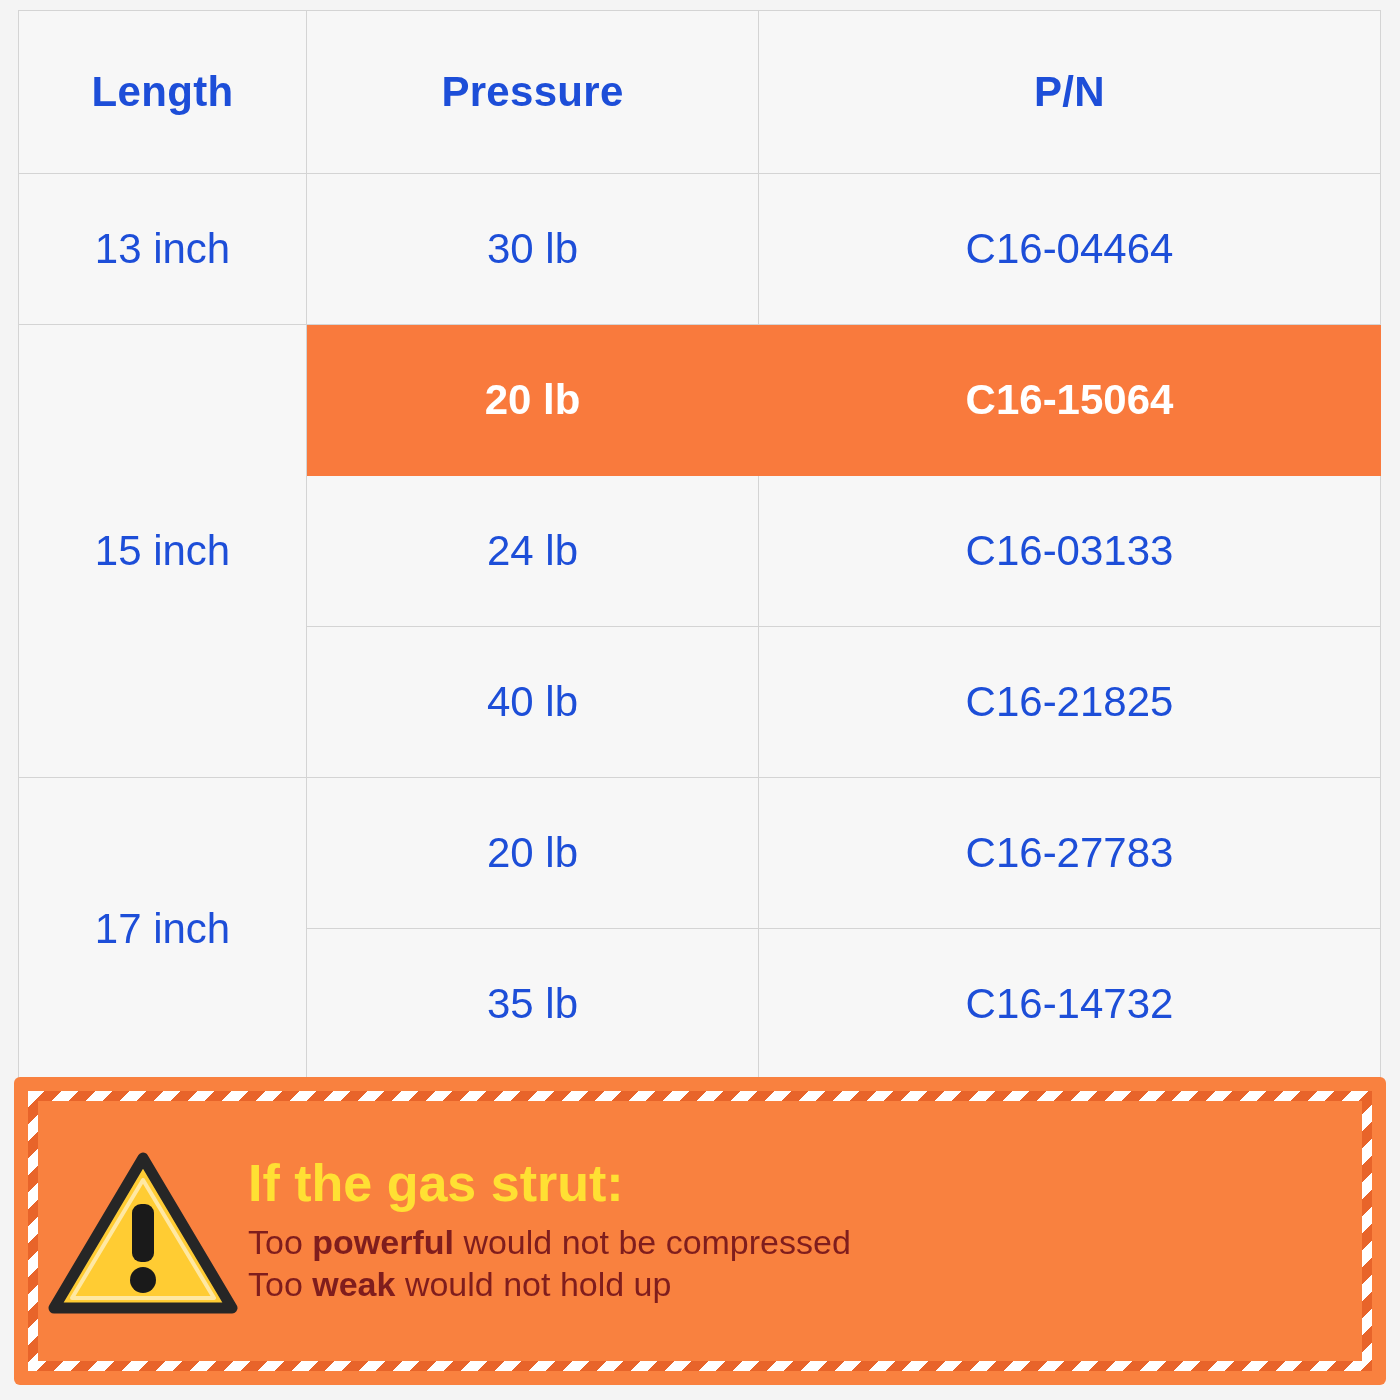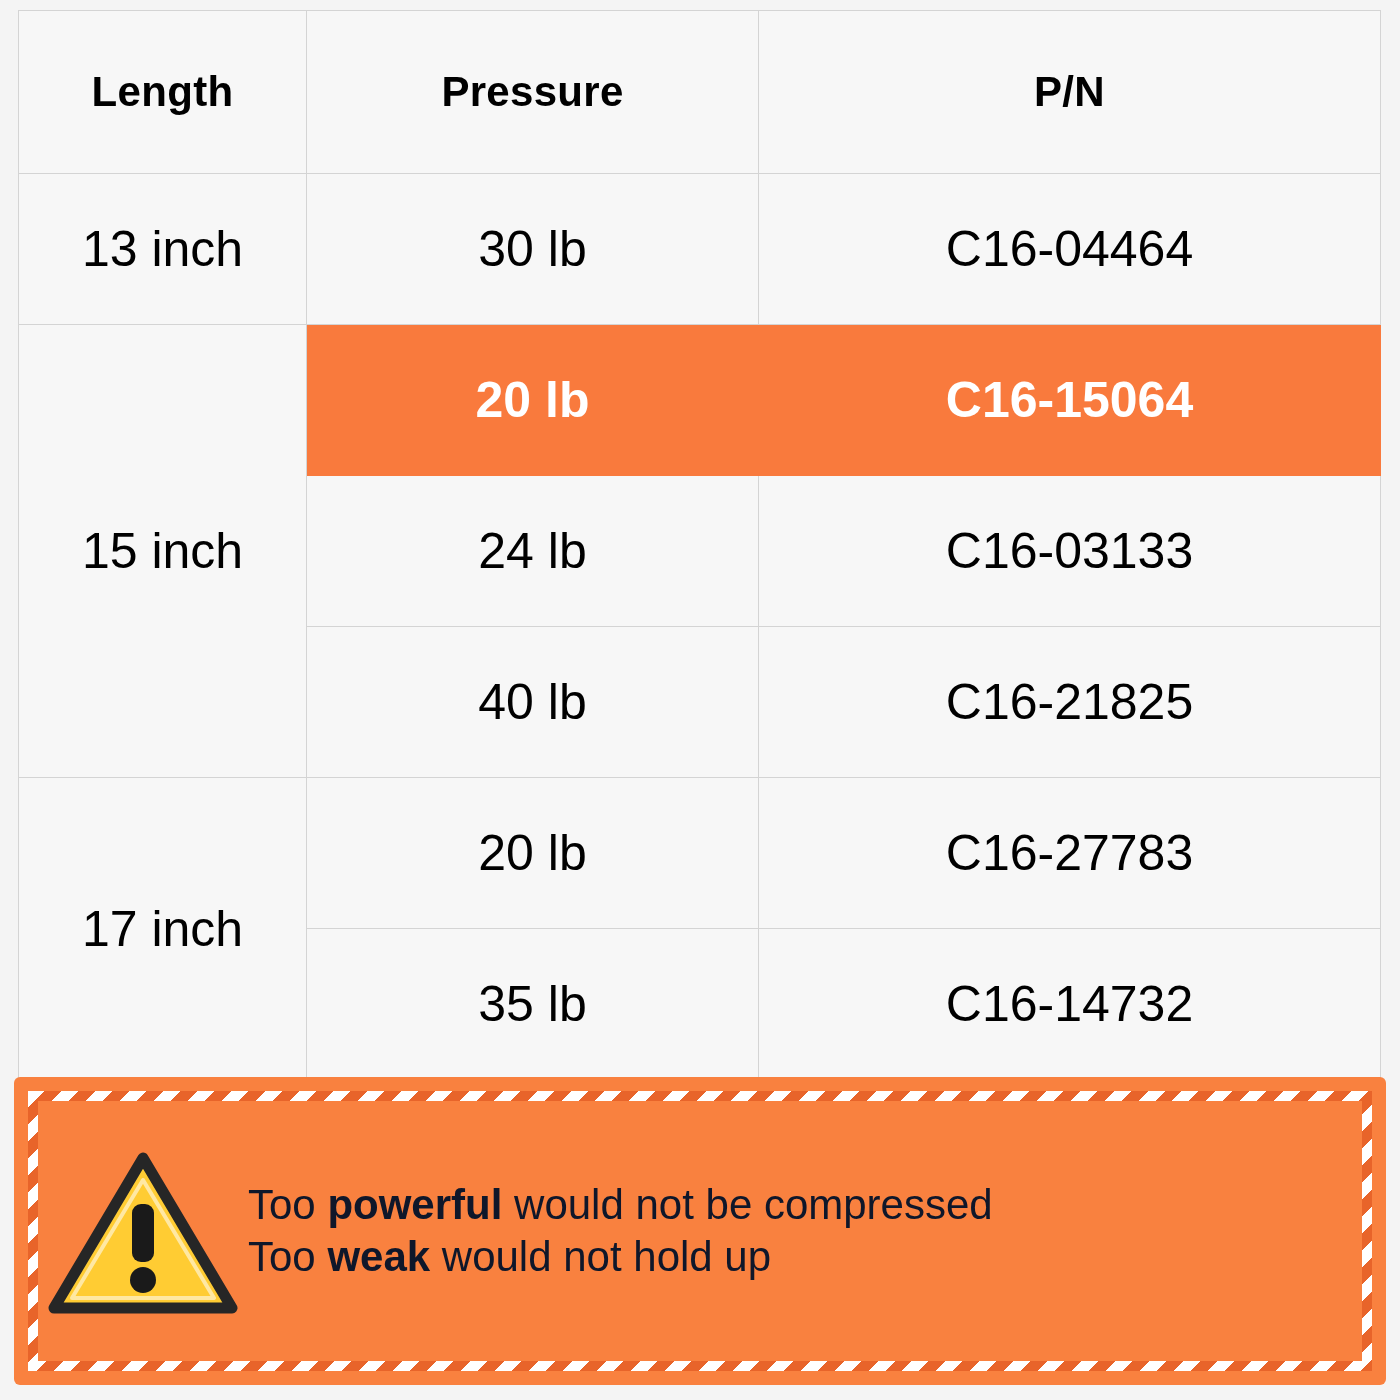--- a/index.html
+++ b/index.html
@@ -27,36 +27,36 @@
     top: 10px;
     width: 1362px;
     border-collapse: collapse;
     table-layout: fixed;
     background: #f7f7f7;
   }
   .spec-table td, .spec-table th {
     border: 1px solid #d4d4d4;
     text-align: center;
     vertical-align: middle;
-    color: #000000;
+    color: #1d4ed8;
     background: #f7f7f7;
   }
   .col-length { width: 288px; }
   .col-pressure { width: 452px; }
   .col-pn { width: 622px; }
 
   .spec-table thead th {
     height: 160px;
     font-size: 42px;
     font-weight: bold;
     letter-spacing: 0.3px;
   }
   .spec-table tbody td {
     height: 148px;
-    font-size: 50px;
+    font-size: 42px;
     font-weight: normal;
   }
   td.length-cell {
     font-size: 42px;
     font-weight: bold;
   }
   tr.highlight td.hl {
     background: #f97a3d;
     color: #ffffff;
     font-weight: bold;
@@ -105,22 +105,22 @@
     padding-right: 20px;
   }
   .warn-title {
     font-size: 52px;
     font-weight: bold;
     color: #ffe033;
     line-height: 1.05;
     margin-bottom: 10px;
   }
   .warn-line {
-    font-size: 42px;
-    color: #0f172a;
+    font-size: 34px;
+    color: #7f1d1d;
     line-height: 1.25;
     white-space: nowrap;
   }
   .warn-line b { font-weight: bold; }
   .warn-line .light { font-weight: normal; }
 </style>
 </head>
 <body>
 
 <div class="page">
@@ -182,20 +182,21 @@
       <div class="warn-icon">
         <svg width="190" height="170" viewBox="0 0 190 170" aria-hidden="true">
           <polygon points="95,12 184,162 6,162" fill="#ffcc33" stroke="#262626" stroke-width="11" stroke-linejoin="round"></polygon>
           <polygon points="95,34 166,152 24,152" fill="none" stroke="#ffffff" stroke-width="4" stroke-linejoin="round" opacity="0.55"></polygon>
           <rect x="84" y="58" width="22" height="58" rx="9" fill="#1a1a1a"></rect>
           <circle cx="95" cy="134" r="13" fill="#1a1a1a"></circle>
         </svg>
       </div>
 
       <div class="warn-text">
+        <div class="warn-title">If the gas strut:</div>
         <div class="warn-line">
           <span class="light">Too </span><b>powerful</b><span class="light"> would not be compressed</span>
         </div>
         <div class="warn-line">
           <span class="light">Too </span><b>weak</b><span class="light"> would not hold up</span>
         </div>
       </div>
 
     </div>
   </div>

